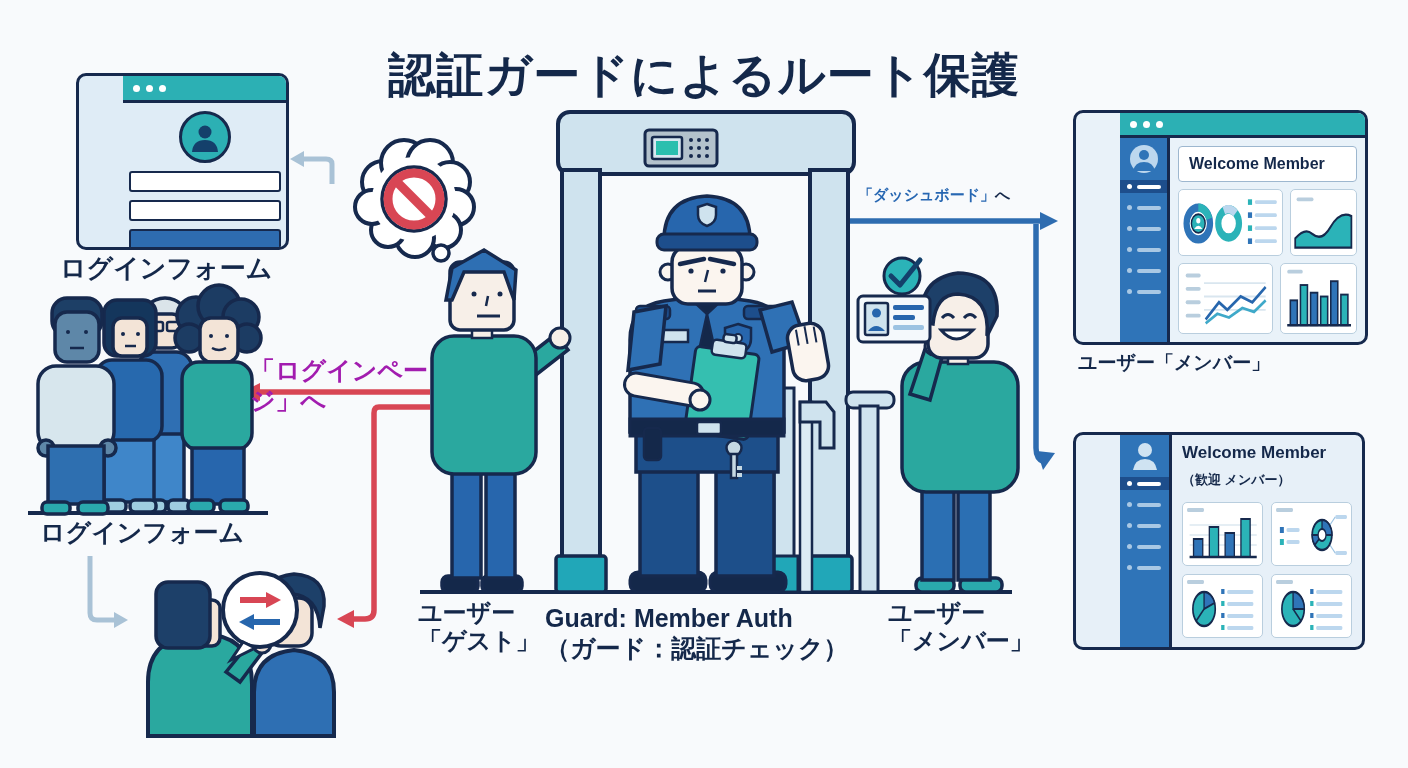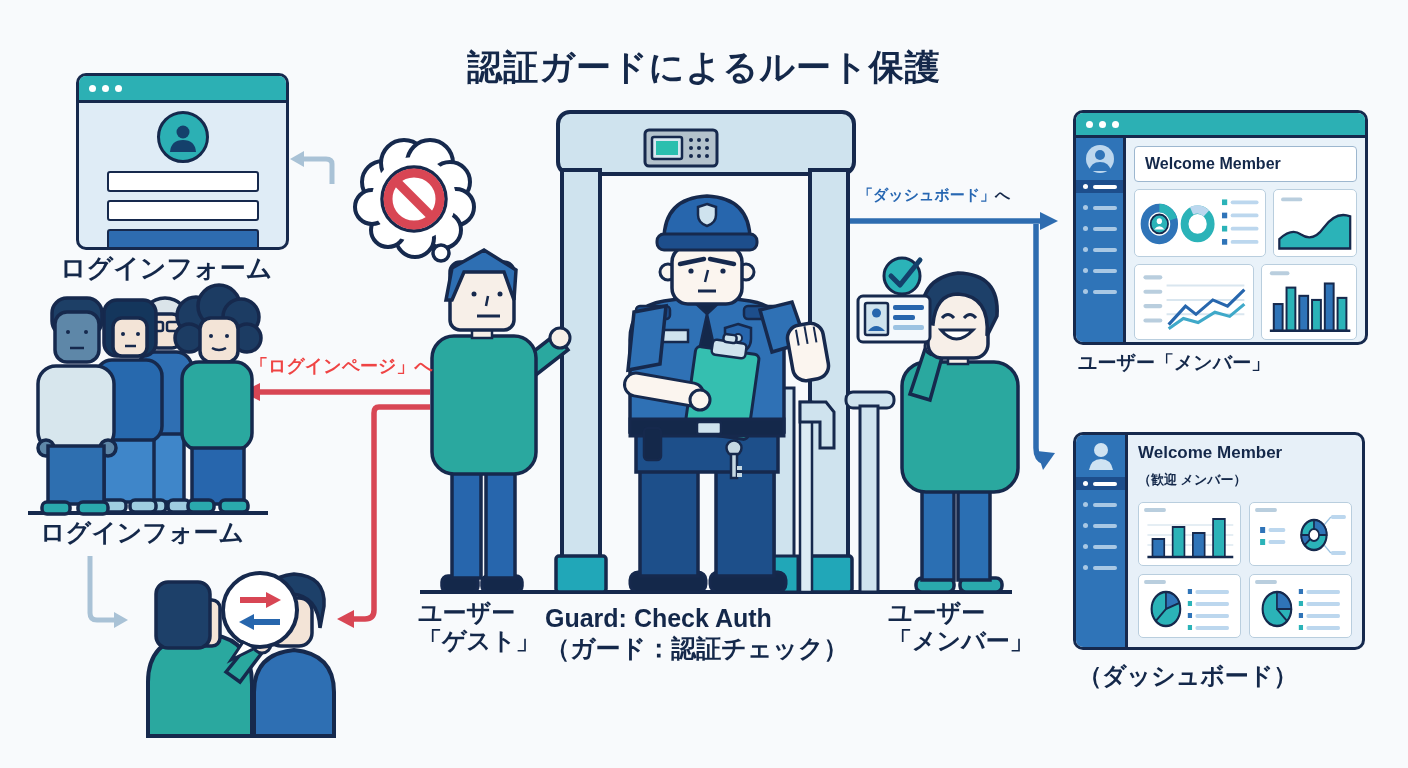--- a/index.html
+++ b/index.html
@@ -1,22 +1,22 @@
 <!DOCTYPE html>
 <html><head>
 <meta charset="utf-8">
 <style>
   html,body{margin:0;padding:0;}
   body{font-family:"Liberation Sans",sans-serif;background:#eef2f6;}
   .canvas{position:relative;width:1408px;height:768px;background:#f8fafc;overflow:hidden;}
   .scene{position:absolute;left:0;top:0;z-index:1;}
   .lbl{position:absolute;color:#14284a;font-weight:700;text-align:left;line-height:1.18;z-index:3;}
-  .title{position:absolute;left:0;right:0;top:44px;text-align:center;font-size:35px;font-weight:800;color:#14284a;letter-spacing:1px;z-index:3;}
+  .title{position:absolute;left:0;right:0;top:44px;text-align:center;font-size:47px;font-weight:800;color:#14284a;letter-spacing:1px;z-index:3;}
   
-  .win{position:absolute;border:3px solid #16294d;border-radius:10px;background:#dfecf6;overflow:hidden;z-index:2;box-sizing:border-box;}
+  .win{position:absolute;border:3px solid #16294d;border-radius:10px;background:#dfecf6;overflow:hidden;z-index:2;box-sizing:border-box;padding-left:44px;}
   .tbar{height:24px;background:#2cb0b4;display:flex;align-items:center;padding-left:10px;gap:6px;border-bottom:3px solid #16294d;}
   .dot{width:7px;height:7px;border-radius:50%;background:#ffffff;}
   
   .login-body{display:flex;flex-direction:column;align-items:center;padding-top:8px;gap:8px;}
   .avatar-circ{width:46px;height:46px;border-radius:50%;background:#2cb0b4;border:3px solid #16294d;display:flex;align-items:center;justify-content:center;overflow:hidden;}
   .inp{width:148px;height:17px;background:#ffffff;border:2.5px solid #16294d;border-radius:3px;}
   .btn{width:148px;height:17px;background:#2e6cb0;border:2.5px solid #16294d;border-radius:3px;}
   
   .dash-body{display:flex;height:100%;}
   .side{width:50px;background:#2f74b8;border-right:3px solid #16294d;display:flex;flex-direction:column;align-items:center;padding-top:6px;box-sizing:border-box;flex:none;}
@@ -323,32 +323,32 @@
       </div>
       <div class="inp"></div>
       <div class="inp"></div>
       <div class="btn"></div>
     </div>
   </div>
   <div class="lbl" style="left:60px;top:253px;width:250px;font-size:26px;">ログインフォーム</div>
 
   <div class="lbl" style="left:40px;top:518px;width:245px;font-size:25px;">ログインフォーム</div>
 
-  <div class="lbl" style="left:250px;top:356px;width:185px;font-size:18px;color:#ef4444;">「ログインページ」へ</div>
+  <div class="lbl" style="left:250px;top:356px;width:185px;font-size:25px;color:#a21caf;">「ログインページ」へ</div>
 
   <div class="lbl" style="left:858px;top:186px;width:210px;font-size:15px;text-align:left;">
     <span style="color:#2767b2;">「ダッシュボード」</span><span style="color:#14284a;">へ</span>
   </div>
 
   <div class="lbl" style="left:418px;top:599px;width:145px;font-size:24px;">
     <div>ユーザー</div>
     <div>「ゲスト」</div>
   </div>
   <div class="lbl" style="left:545px;top:604px;width:335px;">
-    <div style="font-size:25px;">Guard: Check Auth</div>
+    <div style="font-size:25px;">Guard: Member Auth</div>
     <div style="font-size:25px;">（ガード：認証チェック）</div>
   </div>
   <div class="lbl" style="left:888px;top:599px;width:150px;font-size:24px;">
     <div>ユーザー</div>
     <div>「メンバー」</div>
   </div>
 
   <div class="win" style="left:1073px;top:110px;width:295px;height:235px;background:#e9f2f9;">
     <div class="tbar" style="height:22px;">
       <span class="dot"></span>
@@ -550,16 +550,15 @@
                 <rect x="67" y="39" width="40" height="4" rx="2" fill="#bcd7ee"></rect>
               <rect x="58" y="50" width="5" height="5" fill="#2bb3b8"></rect>
                 <rect x="67" y="51" width="40" height="4" rx="2" fill="#bcd7ee"></rect>
             </svg>
           </div>
         </div>
       </div>
     </div>
   </div>
   <div class="lbl" style="left:1078px;top:662px;width:282px;">
-    <div style="font-size:24px;">（ダッシュボード）</div>
   </div>
 
 </div>
 
 </body></html>

